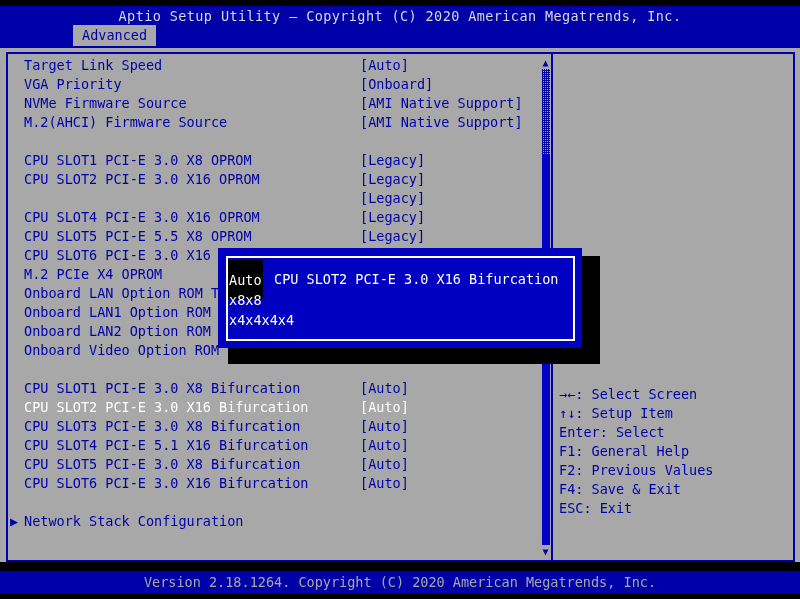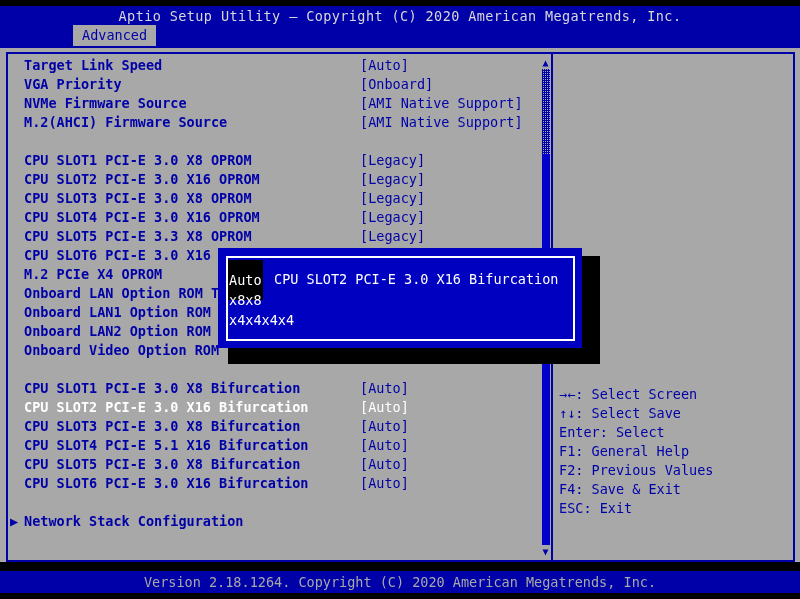--- a/index.html
+++ b/index.html
@@ -128,21 +128,20 @@
     height: 19px;
     line-height: 19px;
     white-space: pre;
   }
   .row .label {
     position: absolute;
     left: 14px;
     top: 0;
     color: #0000a8;
     white-space: pre;
-    font-weight: bold;
   }
   .row .value {
     position: absolute;
     left: 350px;
     top: 0;
     color: #0000a8;
     white-space: pre;
   }
   .row.active .label,
   .row.active .value {
@@ -333,23 +332,23 @@
   <div class="divider-vert"></div>
 
   <div class="list" id="menu-list">
       <div class="row"><span class="label">Target Link Speed</span><span class="value">[Auto]</span></div>
       <div class="row"><span class="label">VGA Priority</span><span class="value">[Onboard]</span></div>
       <div class="row"><span class="label">NVMe Firmware Source</span><span class="value">[AMI Native Support]</span></div>
       <div class="row"><span class="label">M.2(AHCI) Firmware Source</span><span class="value">[AMI Native Support]</span></div>
       <div class="row spacer"></div>
       <div class="row"><span class="label">CPU SLOT1 PCI-E 3.0 X8 OPROM</span><span class="value">[Legacy]</span></div>
       <div class="row"><span class="label">CPU SLOT2 PCI-E 3.0 X16 OPROM</span><span class="value">[Legacy]</span></div>
-      <div class="row"><span class="label">CPU SLOT3 PCI-E 3.0 X8 OPROM</span><span class="value">[Legacy]</span></div>
+      <div class="row"><span class="value">[Legacy]</span></div>
       <div class="row"><span class="label">CPU SLOT4 PCI-E 3.0 X16 OPROM</span><span class="value">[Legacy]</span></div>
-      <div class="row"><span class="label">CPU SLOT5 PCI-E 3.3 X8 OPROM</span><span class="value">[Legacy]</span></div>
+      <div class="row"><span class="label">CPU SLOT5 PCI-E 5.5 X8 OPROM</span><span class="value">[Legacy]</span></div>
       <div class="row"><span class="label">CPU SLOT6 PCI-E 3.0 X16 OPROM</span><span class="value">[Legacy]</span></div>
       <div class="row"><span class="label">M.2 PCIe X4 OPROM</span><span class="value">[Legacy]</span></div>
       <div class="row"><span class="label">Onboard LAN Option ROM Type</span><span class="value">[Legacy]</span></div>
       <div class="row"><span class="label">Onboard LAN1 Option ROM</span><span class="value">[PXE]</span></div>
       <div class="row"><span class="label">Onboard LAN2 Option ROM</span><span class="value">[Disabled]</span></div>
       <div class="row"><span class="label">Onboard Video Option ROM</span><span class="value">[Legacy]</span></div>
       <div class="row spacer"></div>
       <div class="row"><span class="label">CPU SLOT1 PCI-E 3.0 X8 Bifurcation</span><span class="value">[Auto]</span></div>
       <div class="row active"><span class="label">CPU SLOT2 PCI-E 3.0 X16 Bifurcation</span><span class="value">[Auto]</span></div>
       <div class="row"><span class="label">CPU SLOT3 PCI-E 3.0 X8 Bifurcation</span><span class="value">[Auto]</span></div>
@@ -362,21 +361,21 @@
 
   <div class="scrollbar">
     <div class="sb-arrow up">▲</div>
     <div class="sb-track"></div>
     <div class="sb-thumb"></div>
     <div class="sb-arrow down">▼</div>
   </div>
 
   <div class="keys" id="keys-panel">
       <div class="key-line">→←: Select Screen</div>
-      <div class="key-line">↑↓: Select Save</div>
+      <div class="key-line">↑↓: Setup Item</div>
       <div class="key-line">Enter: Select</div>
       <div class="key-line">F1: General Help</div>
       <div class="key-line">F2: Previous Values</div>
       <div class="key-line">F4: Save &amp; Exit</div>
       <div class="key-line">ESC: Exit</div>
     </div>
 
   <div class="popup-shadow"></div>
   <div class="popup">
     <div class="popup-inner"></div>

